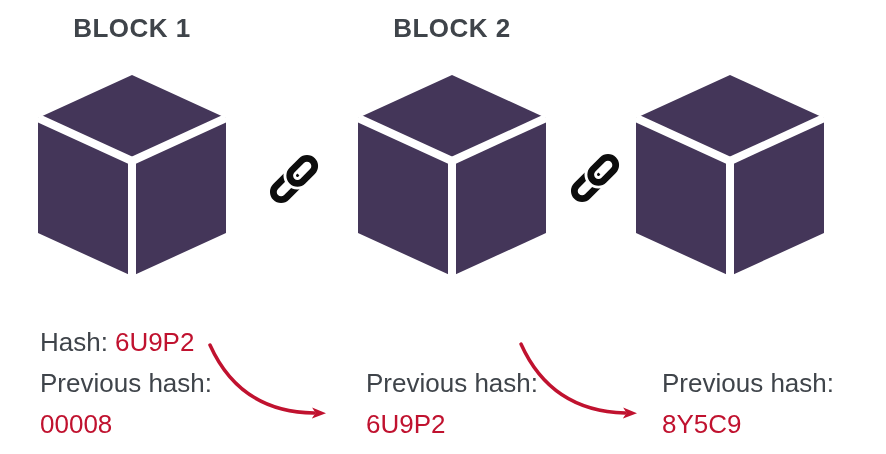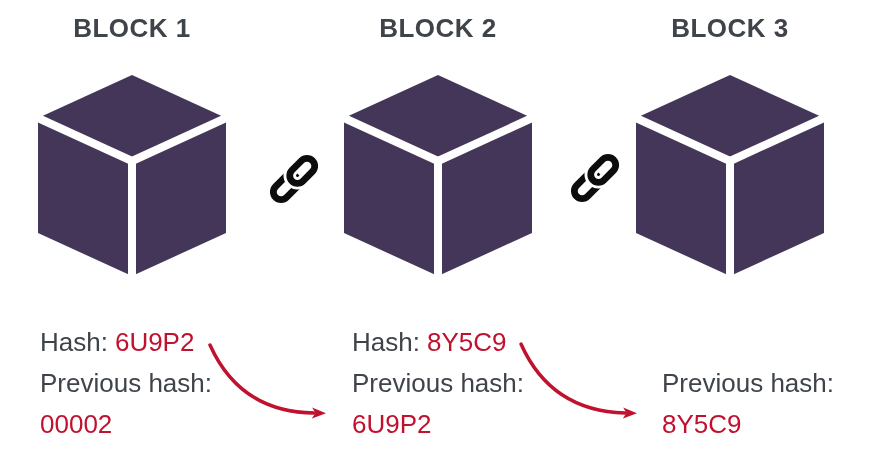--- a/index.html
+++ b/index.html
@@ -1,21 +1,21 @@
 <!DOCTYPE html>
 <html style="--cube: #443659; --accent_red: #C0122F; --text: #3F444A; --link_icon: #0D0D0D;"><head>
 <meta charset="utf-8">
 <style>
   html,body{margin:0;padding:0;background:#ffffff;}
   .stage{
     position:relative;width:886px;height:454px;background:#fff;
     font-family:"Liberation Sans",sans-serif;overflow:hidden;
   }
   .block{position:absolute;top:0;width:188px;height:454px;}
-  .b1{left:38px;} .b2{left:344px;text-decoration:underline;} .b3{left:636px;}
+  .b1{left:38px;} .b2{left:358px;text-decoration:underline;} .b3{left:636px;}
   .block-title{
     position:absolute;top:13px;left:0;width:100%;text-align:center;
     font-size:26px;font-weight:700;letter-spacing:0.5px;
     color:var(--text,#3F444A);white-space:nowrap;
   }
   .cube{position:absolute;top:75px;left:0;width:188px;height:201px;display:block;}
   .cube polygon{fill:var(--cube,#443659);}
   .cube line{stroke:#ffffff;stroke-width:8;}
   .line{position:absolute;white-space:nowrap;font-size:26px;line-height:28px;color:var(--text,#3F444A);}
   .b1 .line{left:2px;} .b2 .line{left:8px;} .b3 .line{left:26px;}
@@ -43,45 +43,41 @@
       <line x1="188" y1="43" x2="94" y2="86"></line>
       <line x1="94" y1="86" x2="94" y2="201"></line>
     </svg>
     <div class="line l1">
       <span class="lbl">Hash:</span><span class="val">6U9P2</span>
     </div>
     <div class="line l2">
       <span class="lbl">Previous hash:</span>
     </div>
     <div class="line l3">
-      <span class="val">00002</span>
+      <span class="val">00008</span>
     </div>
   </div>
 
   <div class="block b2">
     <div class="block-title">BLOCK 2</div>
     <svg class="cube" viewBox="0 0 188 201" aria-hidden="true">
       <polygon points="94,0 188,43 188,158 94,201 0,158 0,43"></polygon>
       <line x1="0" y1="43" x2="94" y2="86"></line>
       <line x1="188" y1="43" x2="94" y2="86"></line>
       <line x1="94" y1="86" x2="94" y2="201"></line>
     </svg>
-    <div class="line l1">
-      <span class="lbl">Hash:</span><span class="val">8Y5C9</span>
-    </div>
     <div class="line l2">
       <span class="lbl">Previous hash:</span>
     </div>
     <div class="line l3">
       <span class="val">6U9P2</span>
     </div>
   </div>
 
   <div class="block b3">
-    <div class="block-title">BLOCK 3</div>
     <svg class="cube" viewBox="0 0 188 201" aria-hidden="true">
       <polygon points="94,0 188,43 188,158 94,201 0,158 0,43"></polygon>
       <line x1="0" y1="43" x2="94" y2="86"></line>
       <line x1="188" y1="43" x2="94" y2="86"></line>
       <line x1="94" y1="86" x2="94" y2="201"></line>
     </svg>
     <div class="line l2">
       <span class="lbl">Previous hash:</span>
     </div>
     <div class="line l3">

